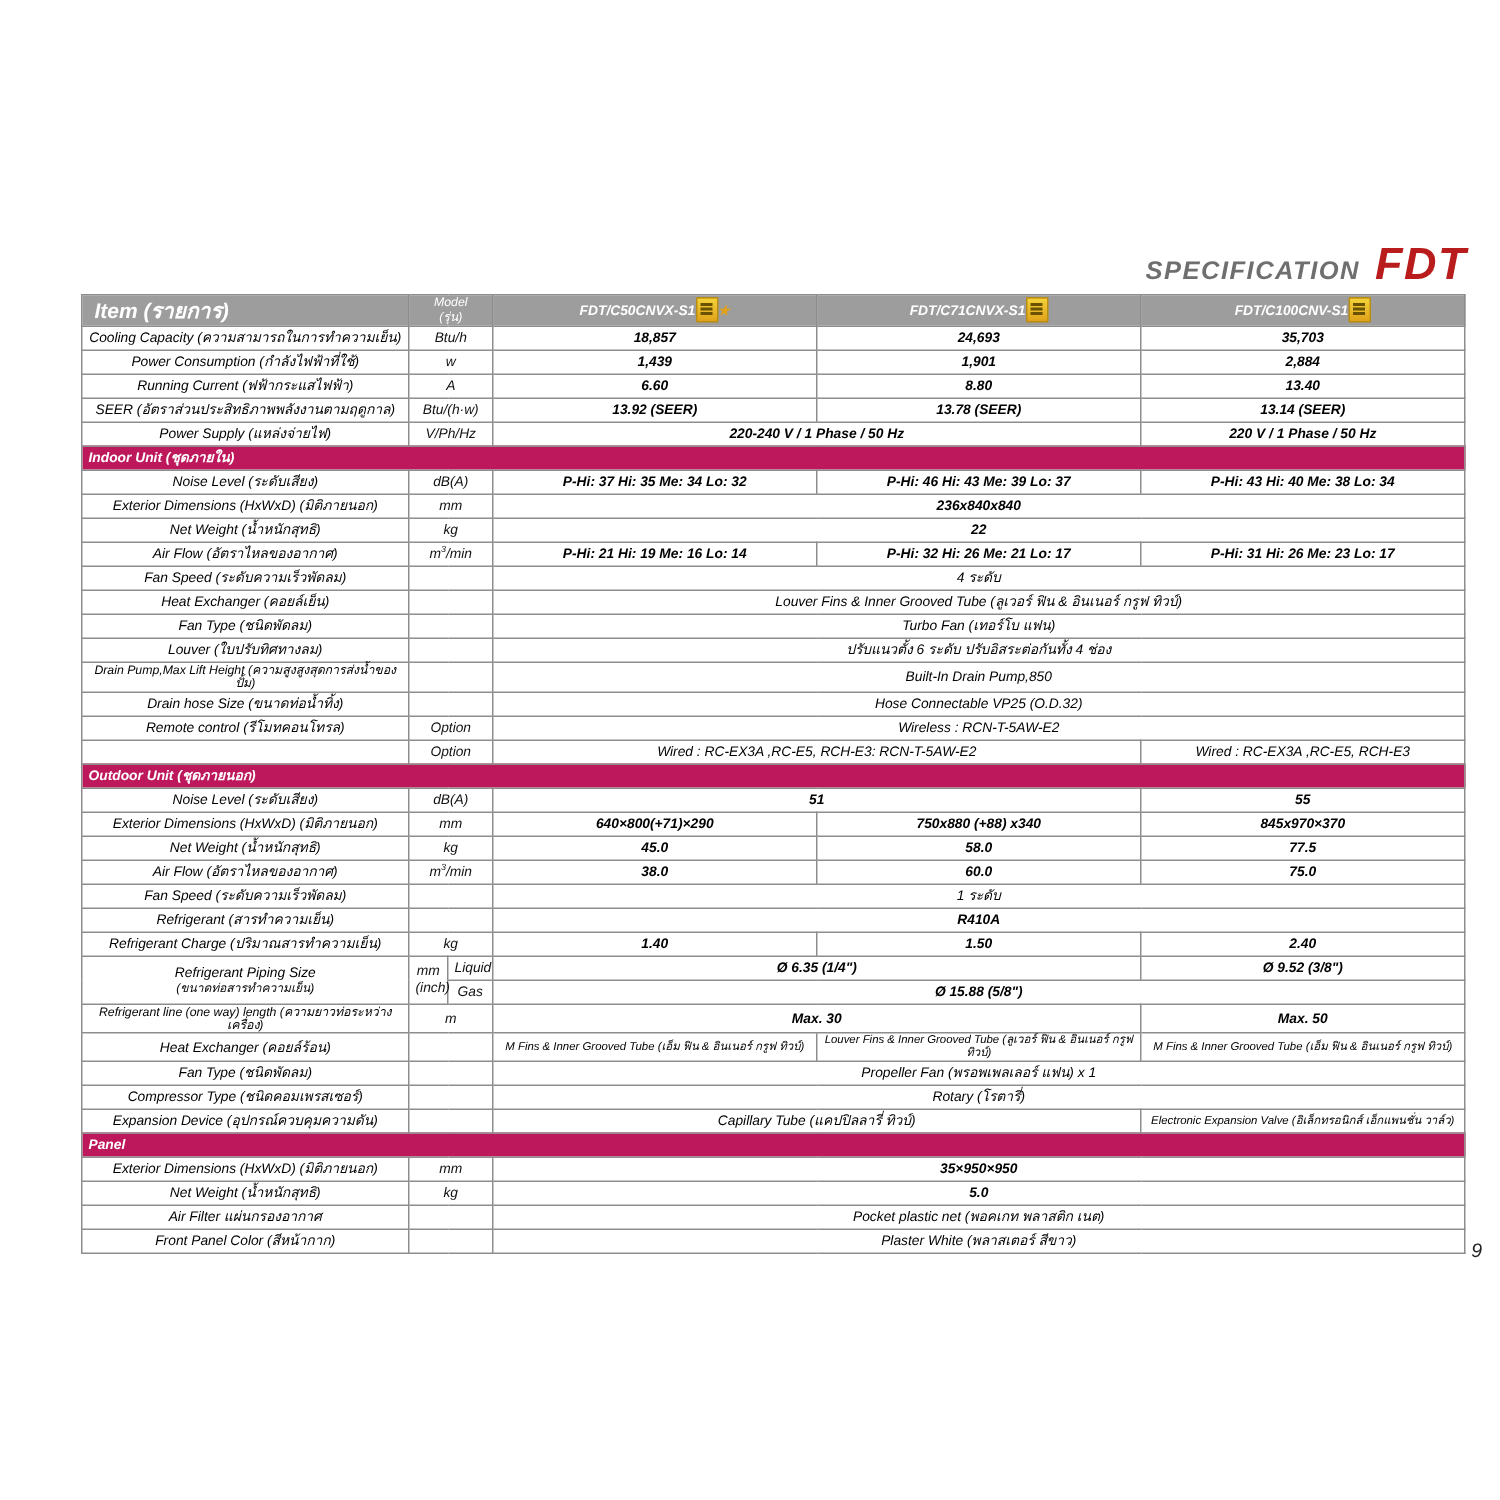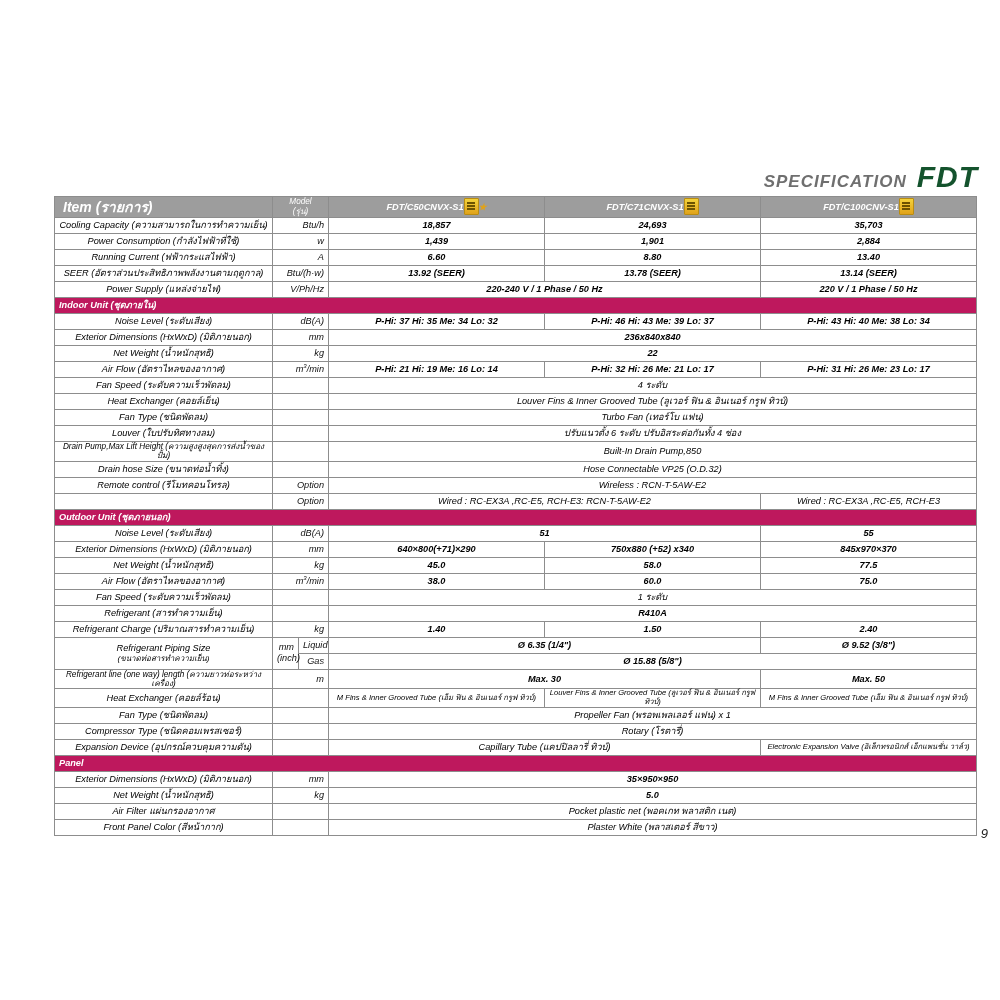--- a/index.html
+++ b/index.html
@@ -32,21 +32,21 @@
   .spec-header .spec-word {
     font-size: 17px;
     font-weight: bold;
     letter-spacing: 1px;
     color: #6f6f6f;
   }
   .spec-header .spec-model {
     font-size: 30px;
     font-weight: bold;
     letter-spacing: 1px;
-    color: #14532d;
+    color: #b91c1c;
   }
   table.spec {
     position: absolute;
     left: 38px;
     top: 196px;
     width: 836px;
     border-collapse: collapse;
     table-layout: fixed;
   }
   table.spec td, table.spec th {
@@ -123,21 +123,21 @@
   .label-cell {
     text-align: center;
     font-size: 9.4px;
     padding-left: 6px;
   }
   .label-cell.small {
     font-size: 8.2px;
     margin-left: 20px;
   }
   .unit-cell-body {
-    text-align: right;
+    text-align: center;
     font-size: 8px;
     color: #111;
   }
   .val {
     text-align: center;
     font-weight: bold;
     font-size: 9.4px;
   }
   .val.normal { font-weight: normal; }
   .val.tiny { font-size: 7.6px; font-weight: normal; }
@@ -307,21 +307,21 @@
         <tr>
           <td class="label-cell">Noise Level (ระดับเสียง)</td>
           <td class="unit-cell-body" colspan="2">dB(A)</td>
           <td class="val" colspan="2">51</td>
           <td class="val">55</td>
         </tr>
         <tr>
           <td class="label-cell">Exterior Dimensions (HxWxD) (มิติภายนอก)</td>
           <td class="unit-cell-body" colspan="2">mm</td>
           <td class="val">640×800(+71)×290</td>
-          <td class="val">750x880 (+52) x340</td>
+          <td class="val">750x880 (+88) x340</td>
           <td class="val">845x970×370</td>
         </tr>
         <tr>
           <td class="label-cell">Net Weight (น้ำหนักสุทธิ)</td>
           <td class="unit-cell-body" colspan="2">kg</td>
           <td class="val">45.0</td>
           <td class="val">58.0</td>
           <td class="val">77.5</td>
         </tr>
         <tr>

